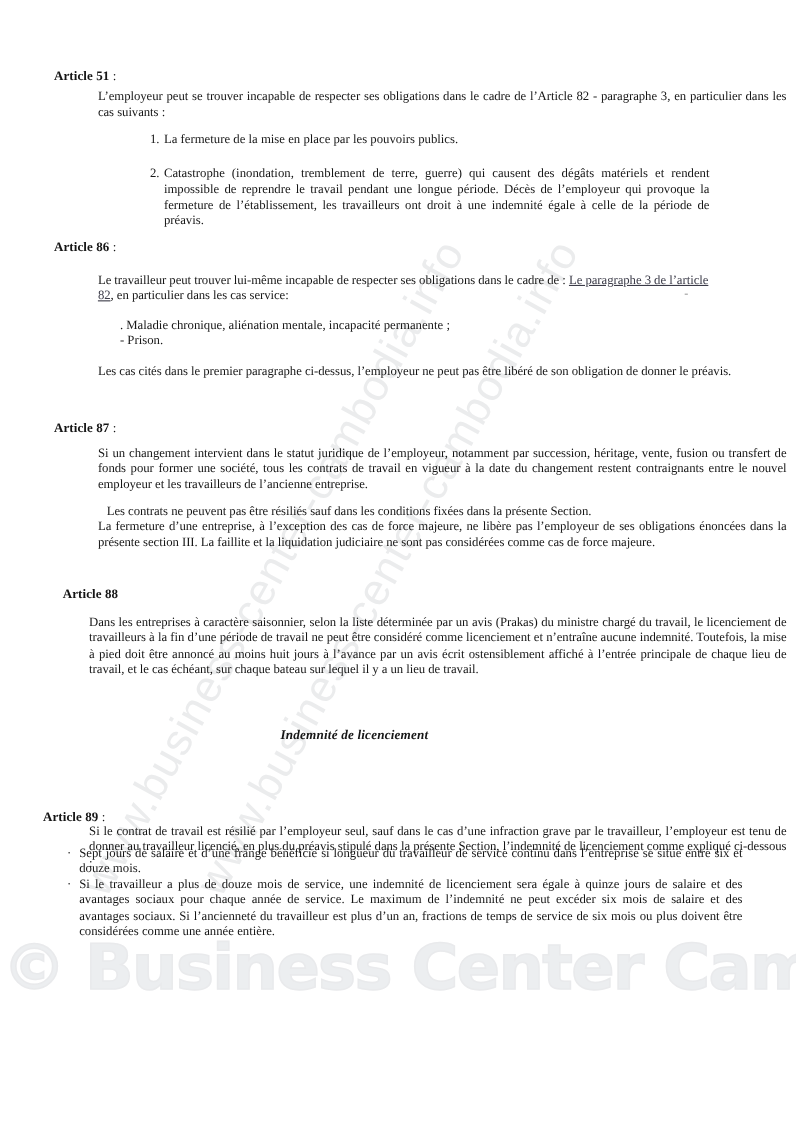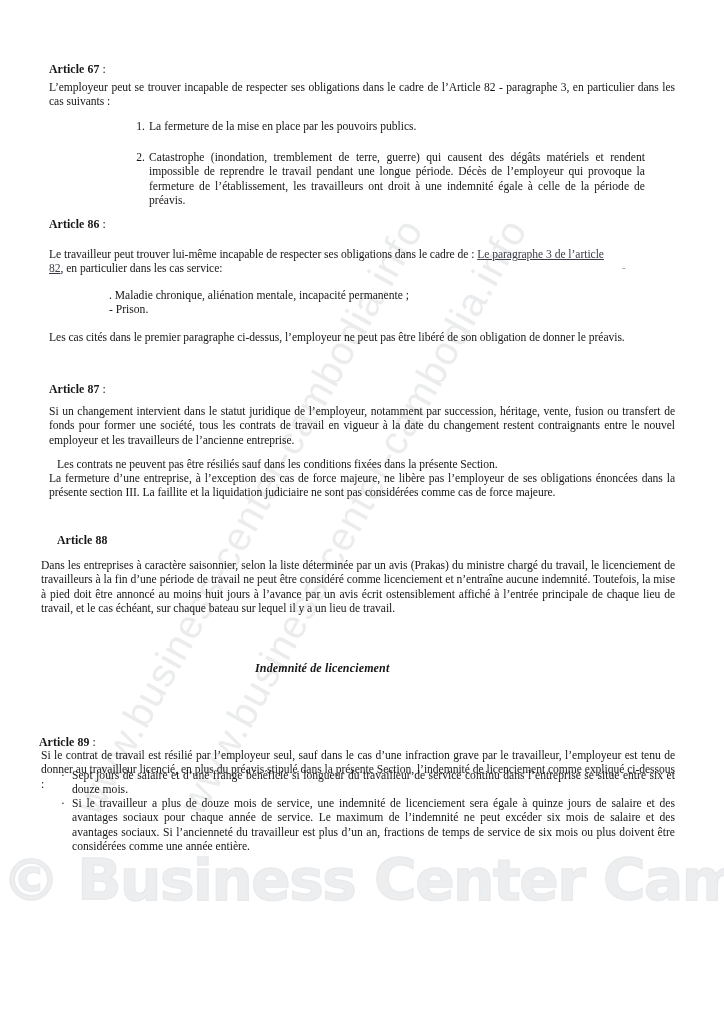--- a/index.html
+++ b/index.html
@@ -72,20 +72,21 @@
     inset: 0;
     z-index: 2;
   }
   .blk {
     position: absolute;
     font-size: 11.6px;
     line-height: 14.4px;
     text-align: justify;
     text-justify: inter-word;
     letter-spacing: -0.05px;
+    margin-left: 40px;
   }
   .art-head {
     position: absolute;
     font-weight: bold;
     font-size: 11.8px;
     line-height: 14px;
     letter-spacing: 0.1px;
     white-space: nowrap;
   }
   .art-head .colon {
@@ -157,21 +158,21 @@
 
   <div class="wm-layer">
     <div class="wm-diag a">www.business-center-cambodia.info</div>
     <div class="wm-diag b">www.business-center-cambodia.info</div>
     <div class="wm-bottom">© Business Center Cambodia</div>
   </div>
 
   <div class="doc">
 
     <div class="art-head" style="left:49px; top:62px;">
-      <span>Article 67</span><span class="colon"> :</span>
+      <span>Article 51</span><span class="colon"> :</span>
     </div>
 
     <div class="blk" style="left:49px; top:81px; width:626px;">L’employeur peut se trouver incapable de respecter ses obligations dans le cadre de l’Article 82 - paragraphe 3, en particulier dans les cas suivants :</div>
 
     <div class="numitem" style="left:129px; top:120px; width:478px;">
       <span class="marker">1.</span>
       <span class="body">La fermeture de la mise en place par les pouvoirs publics.</span>
     </div>
 
     <div class="numitem" style="left:129px; top:151px; width:516px;">

